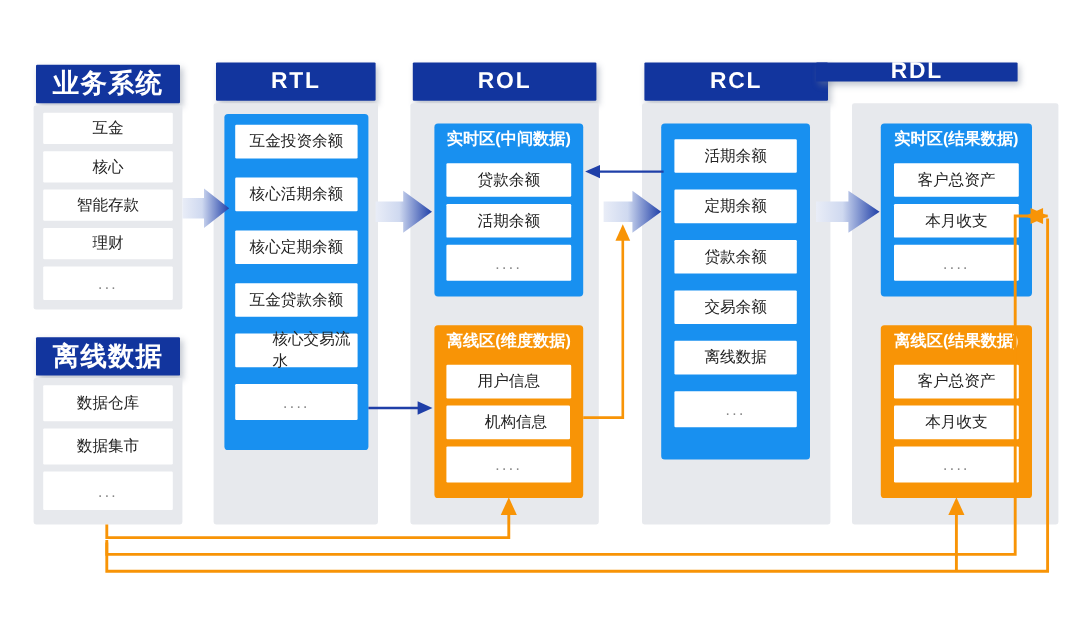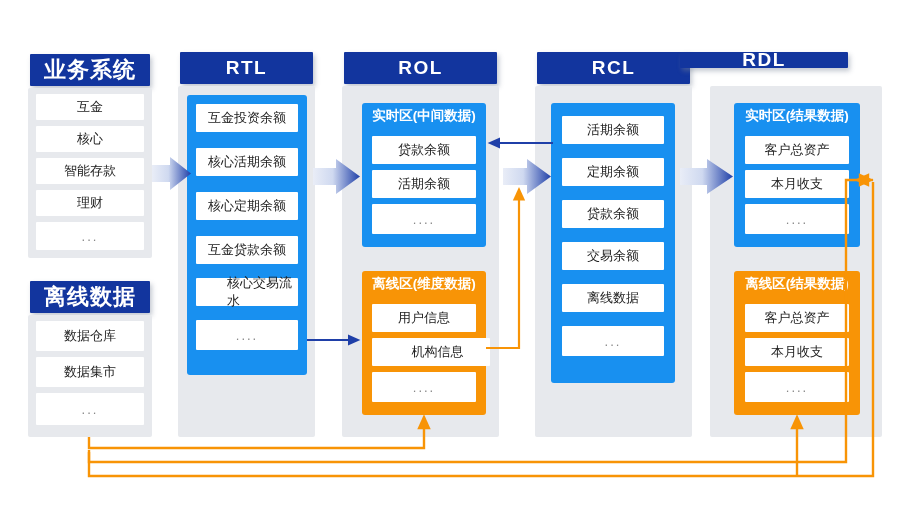--- a/index.html
+++ b/index.html
@@ -98,21 +98,21 @@
     <div class="grp-title" style="height:26px;">实时区(中间数据)</div>
   </div>
   <div class="abs wbox" style="left:372px;top:136px;width:104px;height:28px;">贷款余额</div>
   <div class="abs wbox" style="left:372px;top:170px;width:104px;height:28px;">活期余额</div>
   <div class="abs wbox dots" style="left:372px;top:204px;width:104px;height:30px;">....</div>
 
   <div class="abs grp-orange" style="left:362px;top:271px;width:124px;height:144px;">
     <div class="grp-title" style="height:26px;">离线区(维度数据)</div>
   </div>
   <div class="abs wbox" style="left:372px;top:304px;width:104px;height:28px;">用户信息</div>
-  <div class="abs wbox" style="left:372px;top:338px;width:118px;height:28px;padding-left:13px;">机构信息</div>
+  <div class="abs wbox" style="left:372px;top:338px;width:103px;height:28px;padding-left:13px;">机构信息</div>
   <div class="abs wbox dots" style="left:372px;top:372px;width:104px;height:30px;">....</div>
 
   <div class="abs hdr en" style="left:537px;top:52px;width:153px;height:32px;">RCL</div>
   <div class="abs panel" style="left:535px;top:86px;width:157px;height:351px;"></div>
   <div class="abs grp-blue" style="left:551px;top:103px;width:124px;height:280px;"></div>
   <div class="abs wbox" style="left:562px;top:116px;width:102px;height:28px;">活期余额</div>
   <div class="abs wbox" style="left:562px;top:158px;width:102px;height:28px;">定期余额</div>
   <div class="abs wbox" style="left:562px;top:200px;width:102px;height:28px;">贷款余额</div>
   <div class="abs wbox" style="left:562px;top:242px;width:102px;height:28px;">交易余额</div>
   <div class="abs wbox" style="left:562px;top:284px;width:102px;height:28px;">离线数据</div>

